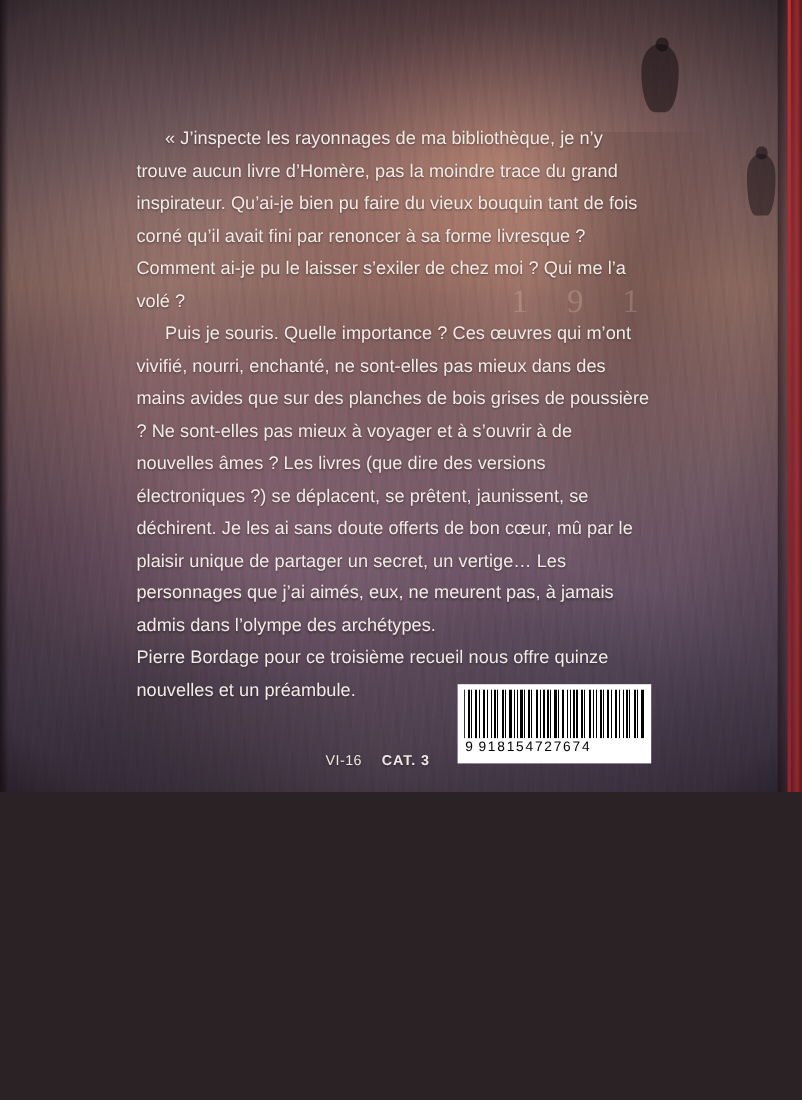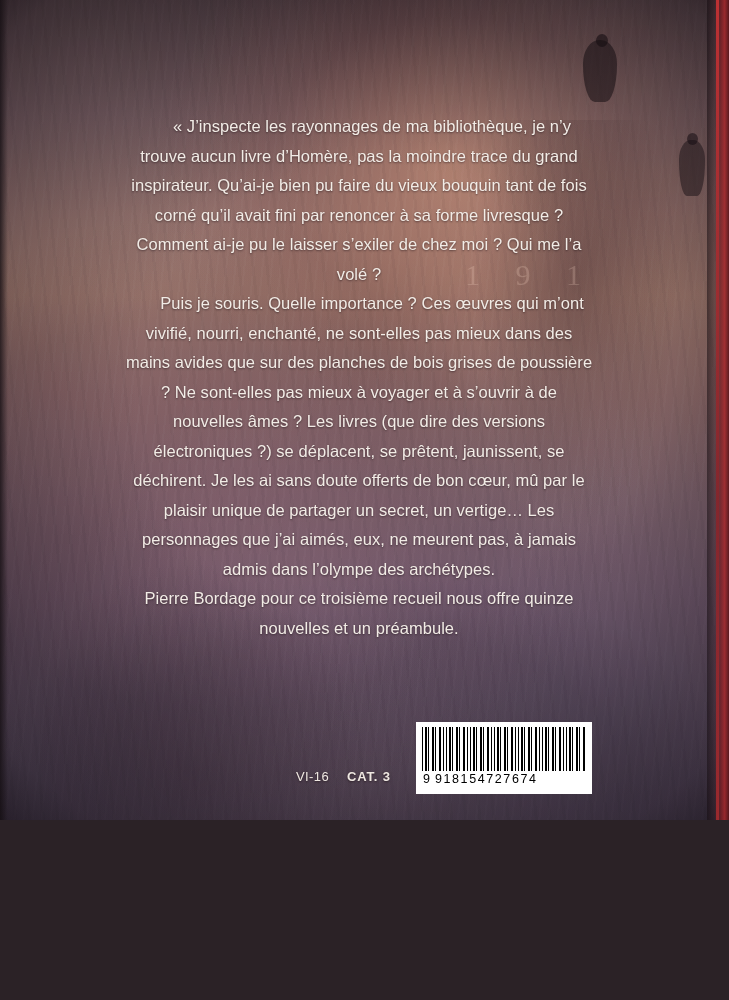--- a/index.html
+++ b/index.html
@@ -10,24 +10,23 @@
   body {
     width: 729px;
     height: 1000px;
     overflow: hidden;
     font-family: "Liberation Sans", sans-serif;
   }
 
   #cover {
     position: relative;
     width: 729px;
-    height: 820px;
+    height: 720px;
     overflow: hidden;
     background: #be185d;
-    text-align: center;
   }
 
   
   .bg-base {
     position: absolute;
     inset: 0;
     background:
       radial-gradient(ellipse 55% 40% at 62% 20%, rgba(214,150,120,0.55) 0%, rgba(150,95,85,0.25) 45%, rgba(60,40,48,0) 75%),
       radial-gradient(ellipse 70% 45% at 30% 62%, rgba(120,84,96,0.55) 0%, rgba(70,48,60,0.2) 55%, rgba(40,30,40,0) 80%),
       radial-gradient(ellipse 60% 30% at 50% 95%, rgba(90,72,86,0.6) 0%, rgba(50,40,52,0.2) 60%, rgba(40,32,42,0) 85%),
@@ -131,21 +130,21 @@
   .blurb p.indent {
     text-indent: 26px;
   }
   .blurb p.gap {
   }
 
   
   .code-line {
     position: absolute;
     left: 296px;
-    bottom: 36px;
+    bottom: 22px;
     color: #efe8e2;
     font-size: 13px;
     letter-spacing: 0.4px;
     text-shadow: 0 1px 2px rgba(30,16,22,0.6);
   }
   .code-line .cat {
     font-weight: bold;
     margin-left: 14px;
     letter-spacing: 0.8px;
   }

